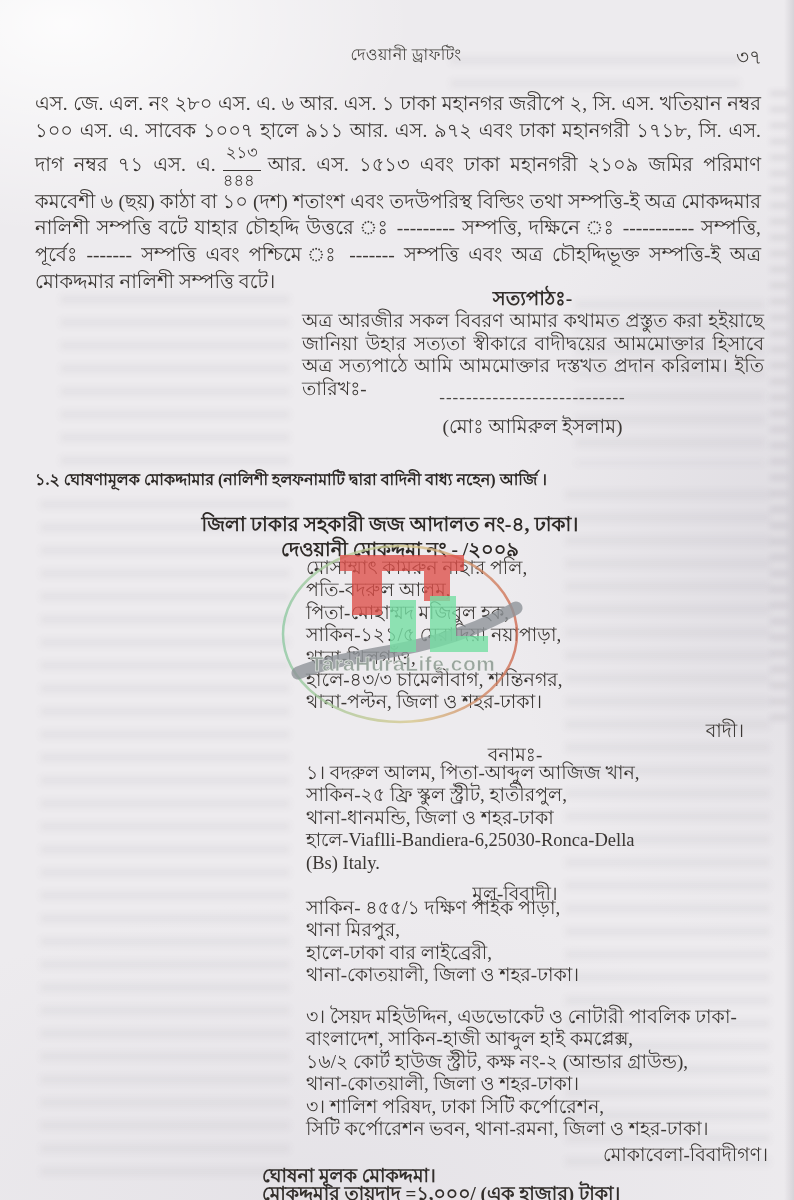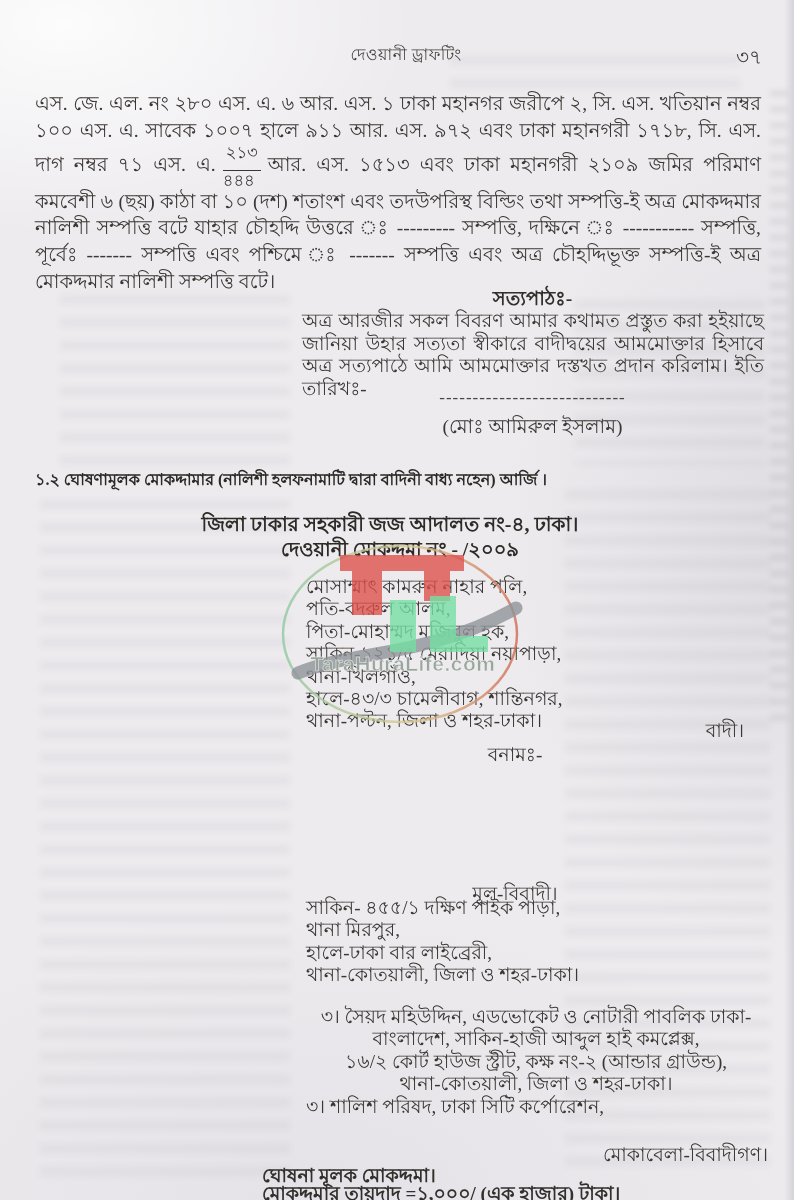--- a/index.html
+++ b/index.html
@@ -49,28 +49,28 @@
   .frac .num{display:block;border-bottom:1.6px solid #3b3734;padding:0 3px 8px;}
   .frac .den{display:block;padding-top:1px;}
   .oath-hd{top:284px;left:300px;width:465px;text-align:center;font-size:19.5px;font-weight:600;color:#332f2c;}
   .oath-body{top:310px;left:302px;width:462px;font-size:19px;line-height:22.6px;text-align:justify;text-align-last:left;}
   .dashes{top:388px;left:300px;width:465px;text-align:center;font-size:17px;letter-spacing:1px;color:#4a4744;}
   .signatory{top:412px;left:300px;width:465px;text-align:center;font-size:19.5px;}
   .sec-hd{top:467px;left:35px;width:740px;font-size:16px;font-weight:700;color:#2c2825;}
   .court-line{top:509px;left:0;width:780px;text-align:center;font-size:20px;font-weight:700;color:#2e2a27;}
   .case-line{top:535px;left:0;width:800px;text-align:center;font-size:19.5px;font-weight:700;color:#2e2a27;}
   .block{font-size:19px;line-height:22.4px;}
-  .pl-block{top:576px;left:306px;width:440px;}
+  .pl-block{top:557px;left:306px;width:440px;}
   .role-badi{top:716px;right:50px;font-size:19px;}
   .versus{top:740px;left:300px;width:430px;text-align:center;font-size:19px;}
   .d1-block{top:762px;left:306px;width:450px;}
   .latin{font-family:"Liberation Serif",serif;font-size:18.5px;}
   .role-mul{top:872px;left:300px;width:430px;text-align:center;font-size:19px;margin-top:7px;}
   .d2-block{top:897px;left:306px;width:450px;}
-  .d3-block{top:1006px;left:306px;width:460px;text-align:center;}
+  .d3-block{top:1006px;left:306px;width:460px;}
   .d4-block{top:1096px;left:306px;width:470px;}
   .role-moka{top:1140px;right:26px;font-size:19px;}
   .case-type{top:1161px;left:262px;font-size:19px;font-weight:600;color:#332f2c;}
   .valuation{top:1179px;left:262px;font-size:19px;font-weight:600;color:#332f2c;}
   .ln{white-space:nowrap;}
   
   .wm{position:absolute;left:278px;top:538px;pointer-events:none;}
   .wmtext{
     font-family:"Liberation Sans","DejaVu Sans",sans-serif;
     font-size:21px;font-weight:bold;letter-spacing:.5px;
@@ -117,38 +117,46 @@
     <div class="ln">পিতা-মোহাম্মদ মজিবুল হক,</div>
     <div class="ln">সাকিন-১২১/৫ মেরাদিয়া নয়াপাড়া,</div>
     <div class="ln">থানা-খিলগাঁও,</div>
     <div class="ln">হালে-৪৩/৩ চামেলীবাগ, শান্তিনগর,</div>
     <div class="ln">থানা-পল্টন, জিলা ও শহর-ঢাকা।</div>
   </div>
   <div class="abs role-badi">বাদী।</div>
 
   <div class="abs versus">বনামঃ-</div>
 
+  <div class="abs block d1-block">
+    <div class="ln">১। বদরুল আলম, পিতা-আব্দুল আজিজ খান,</div>
+    <div class="ln">সাকিন-২৫ ফ্রি স্কুল স্ট্রীট, হাতীরপুল,</div>
+    <div class="ln">থানা-ধানমন্ডি, জিলা ও শহর-ঢাকা</div>
+    <div class="ln latin">হালে-Viaflli-Bandiera-6,25030-Ronca-Della</div>
+    <div class="ln latin">(Bs) Italy.</div>
+  </div>
   <div class="abs role-mul">মূল-বিবাদী।</div>
 
   <div class="abs block d2-block">
     <div class="ln">সাকিন- ৪৫৫/১ দক্ষিণ পাইক পাড়া,</div>
     <div class="ln">থানা মিরপুর,</div>
     <div class="ln">হালে-ঢাকা বার লাইব্রেরী,</div>
     <div class="ln">থানা-কোতয়ালী, জিলা ও শহর-ঢাকা।</div>
   </div>
 
   <div class="abs block d3-block">
     <div class="ln">৩। সৈয়দ মহিউদ্দিন, এডভোকেট ও নোটারী পাবলিক ঢাকা-</div>
     <div class="ln">বাংলাদেশ, সাকিন-হাজী আব্দুল হাই কমপ্লেক্স,</div>
     <div class="ln">১৬/২ কোর্ট হাউজ স্ট্রীট, কক্ষ নং-২ (আন্ডার গ্রাউন্ড),</div>
     <div class="ln">থানা-কোতয়ালী, জিলা ও শহর-ঢাকা।</div>
   </div>
 
   <div class="abs block d4-block">
     <div class="ln">৩। শালিশ পরিষদ, ঢাকা সিটি কর্পোরেশন,</div>
+    <div class="ln">সিটি কর্পোরেশন ভবন, থানা-রমনা, জিলা ও শহর-ঢাকা।</div>
   </div>
 
   <div class="abs case-type">ঘোষনা মূলক মোকদ্দমা।</div>
   <div class="abs role-moka">মোকাবেলা-বিবাদীগণ।</div>
   <div class="abs valuation">মোকদ্দমার তায়দাদ =১,০০০/ (এক হাজার) টাকা।</div>
 
   <svg class="wm" width="250" height="195" viewBox="0 0 250 195">
     <defs>
       <linearGradient id="ring" x1="0" y1="0" x2="1" y2="0">
         <stop offset="0" stop-color="#8fc9a2"></stop>

